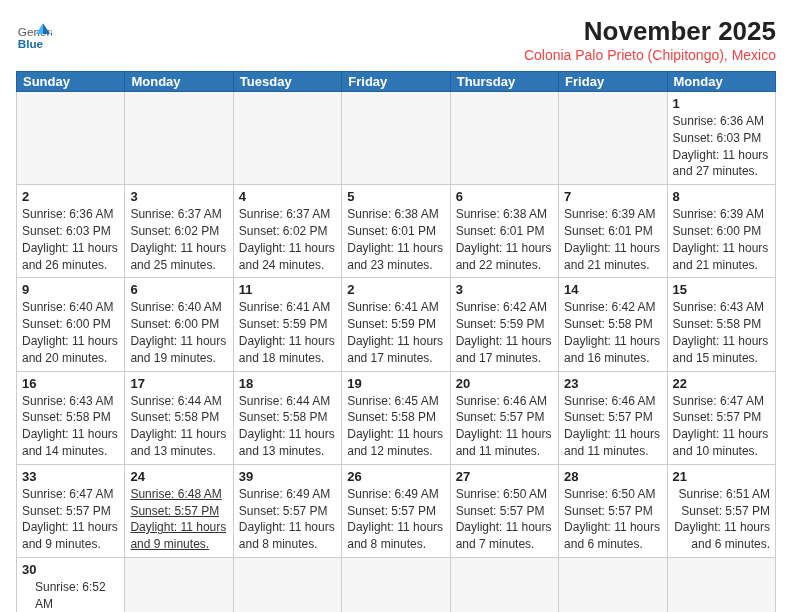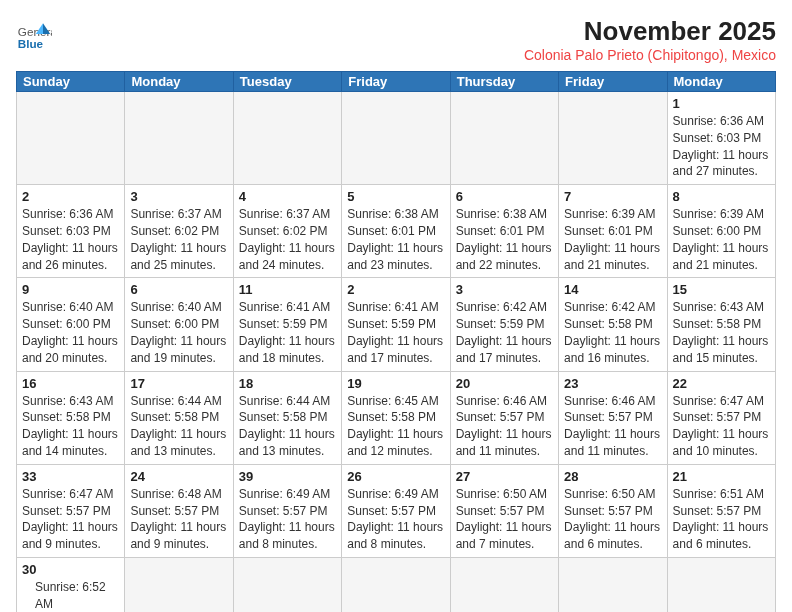--- a/index.html
+++ b/index.html
@@ -258,21 +258,21 @@
       </tr>
       <tr class="week-row">
         <td>
           <div class="day-number">33</div>
           <div class="day-info" style="white-space: pre-line;">Sunrise: 6:47 AM
 Sunset: 5:57 PM
 Daylight: 11 hours and 9 minutes.</div>
         </td>
         <td>
           <div class="day-number">24</div>
-          <div class="day-info" style="white-space: pre-line;">Sunrise: 6:48 AM
+          <div class="day-info" style="white-space: pre-line; text-decoration: underline;">Sunrise: 6:48 AM
 Sunset: 5:57 PM
 Daylight: 11 hours and 9 minutes.</div>
         </td>
         <td>
           <div class="day-number">39</div>
           <div class="day-info" style="white-space: pre-line;">Sunrise: 6:49 AM
 Sunset: 5:57 PM
 Daylight: 11 hours and 8 minutes.</div>
         </td>
         <td>
@@ -288,21 +288,21 @@
 Daylight: 11 hours and 7 minutes.</div>
         </td>
         <td>
           <div class="day-number">28</div>
           <div class="day-info" style="white-space: pre-line;">Sunrise: 6:50 AM
 Sunset: 5:57 PM
 Daylight: 11 hours and 6 minutes.</div>
         </td>
         <td>
           <div class="day-number">21</div>
-          <div class="day-info" style="white-space: pre-line;">Sunrise: 6:51 AM
+          <div class="day-info" style="white-space: pre-line; text-align: right;">Sunrise: 6:51 AM
 Sunset: 5:57 PM
 Daylight: 11 hours and 6 minutes.</div>
         </td>
       </tr>
       <tr class="week-row">
         <td>
           <div class="day-number">30</div>
           <div class="day-info" style="white-space: pre-line; margin-left: 13px;">Sunrise: 6:52 AM
 Sunset: 5:57 PM
 Daylight: 11 hours and 5 minutes.</div>

